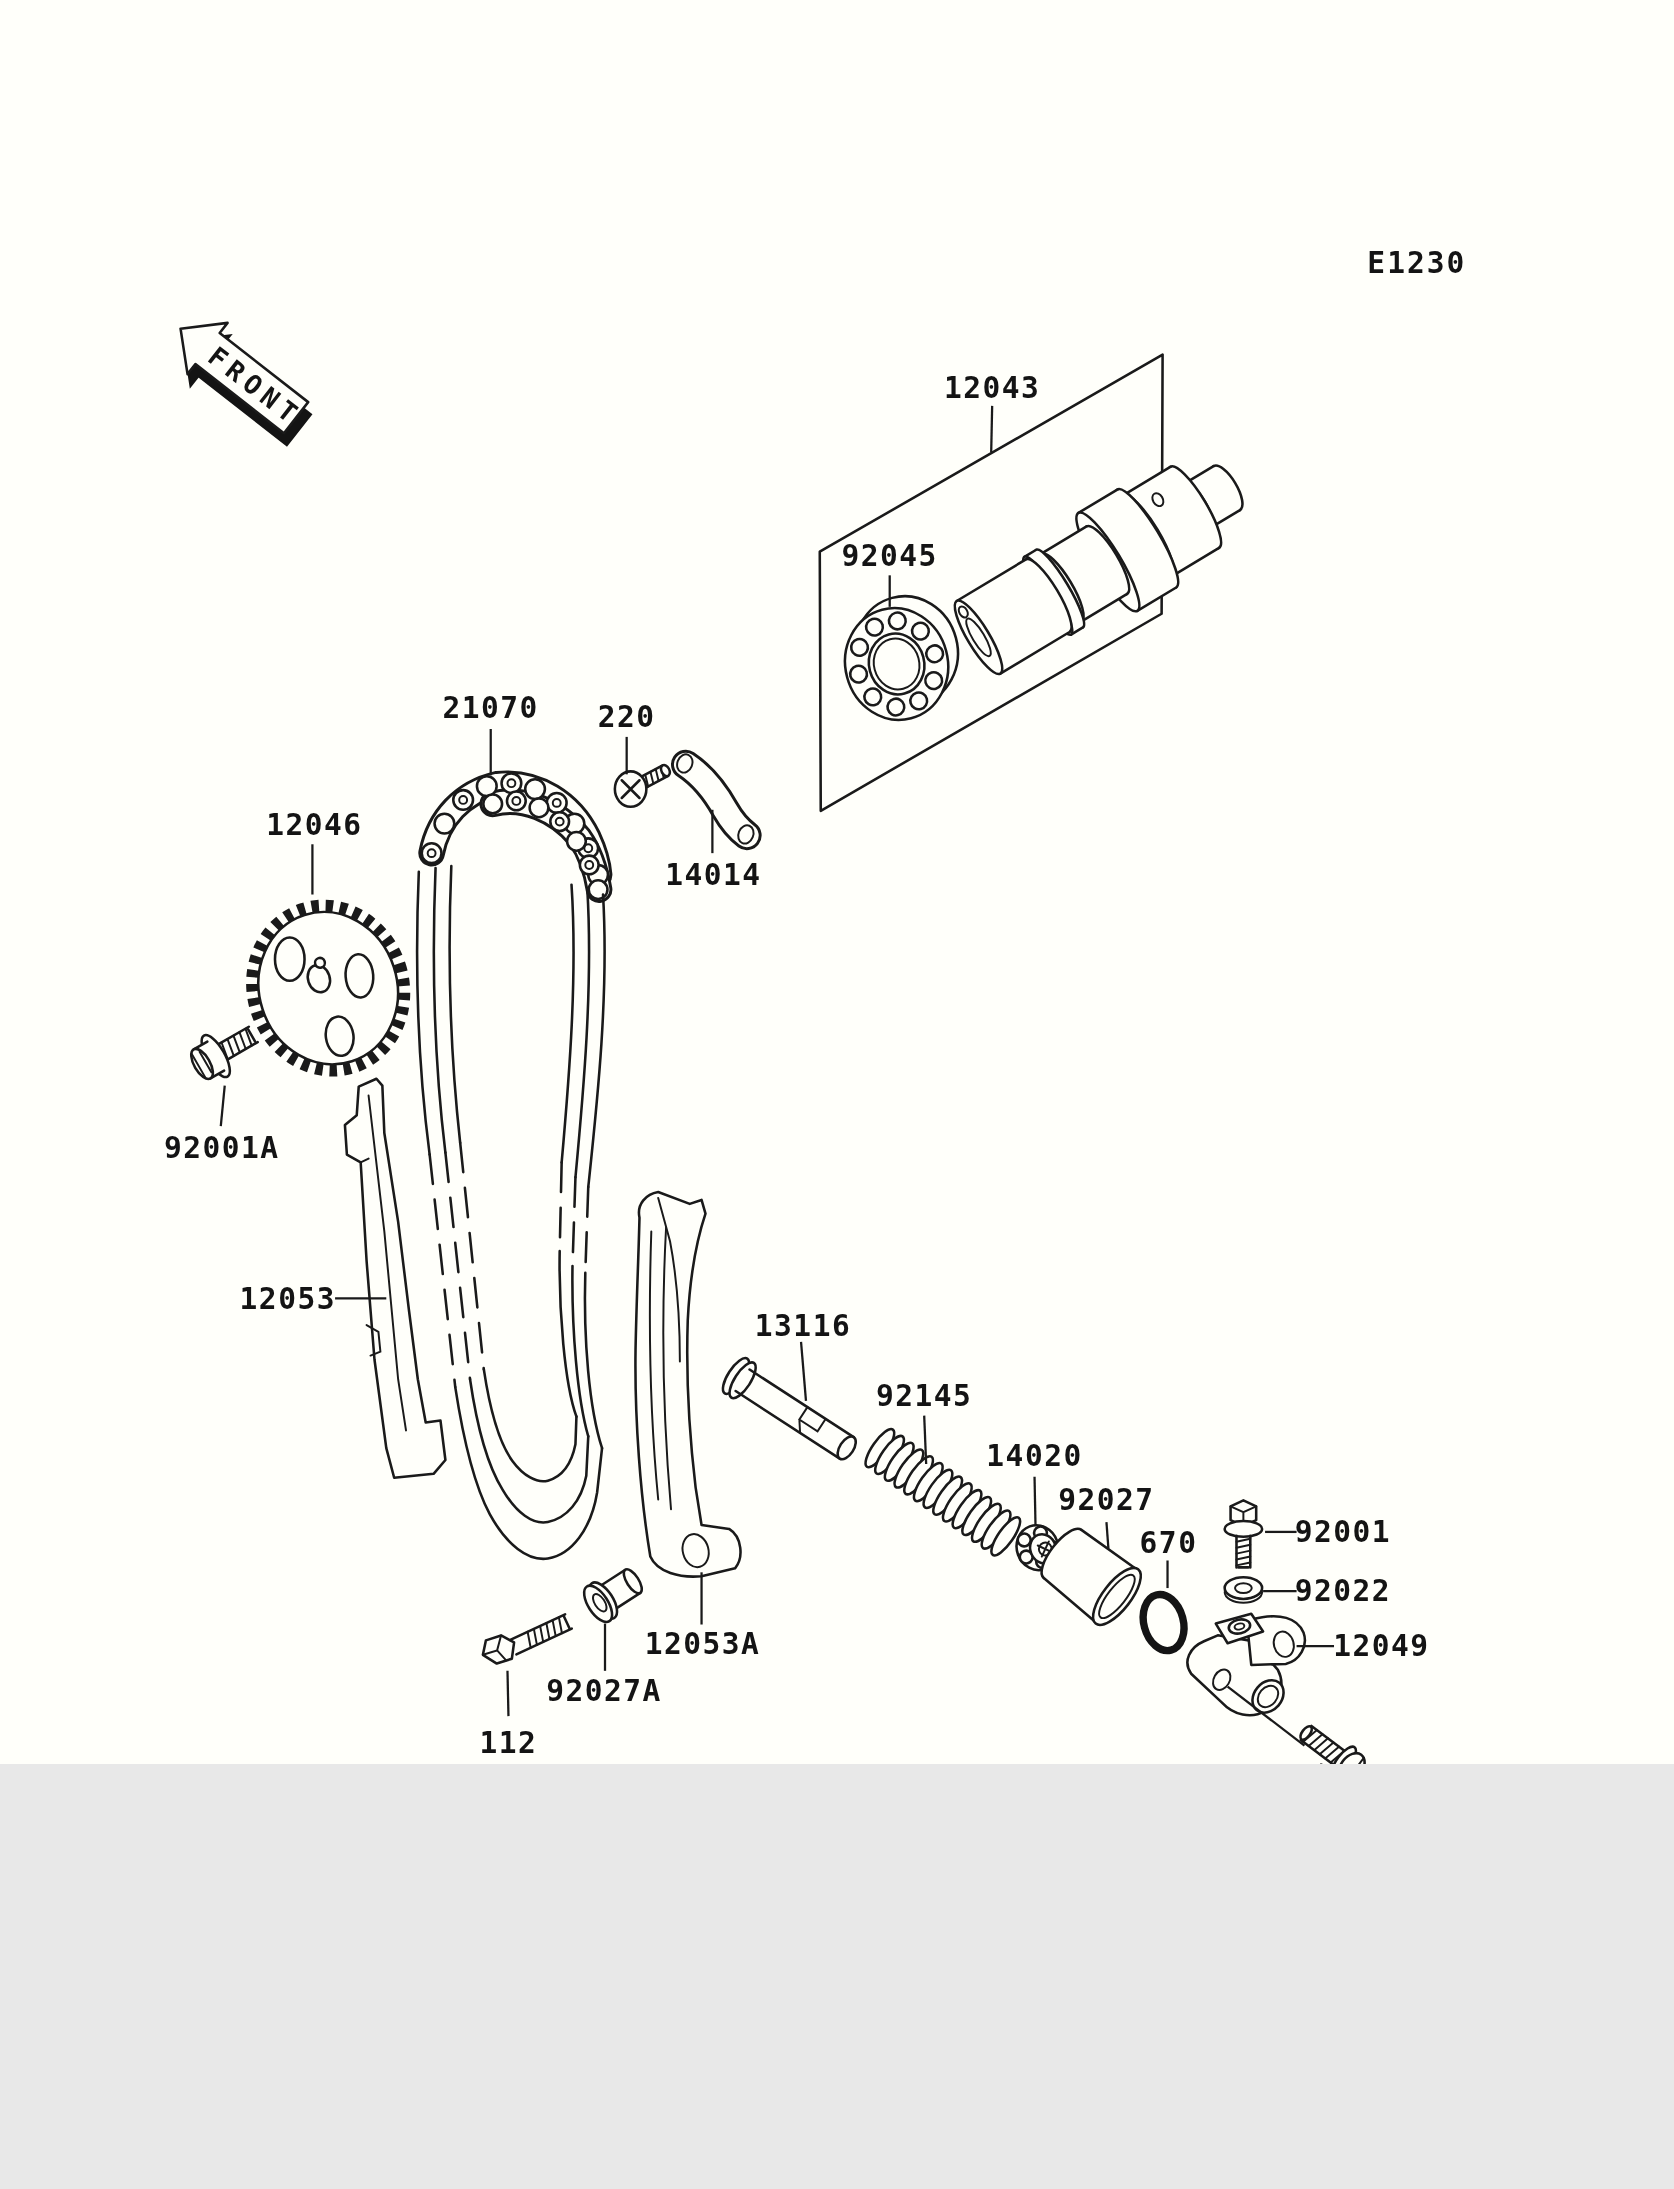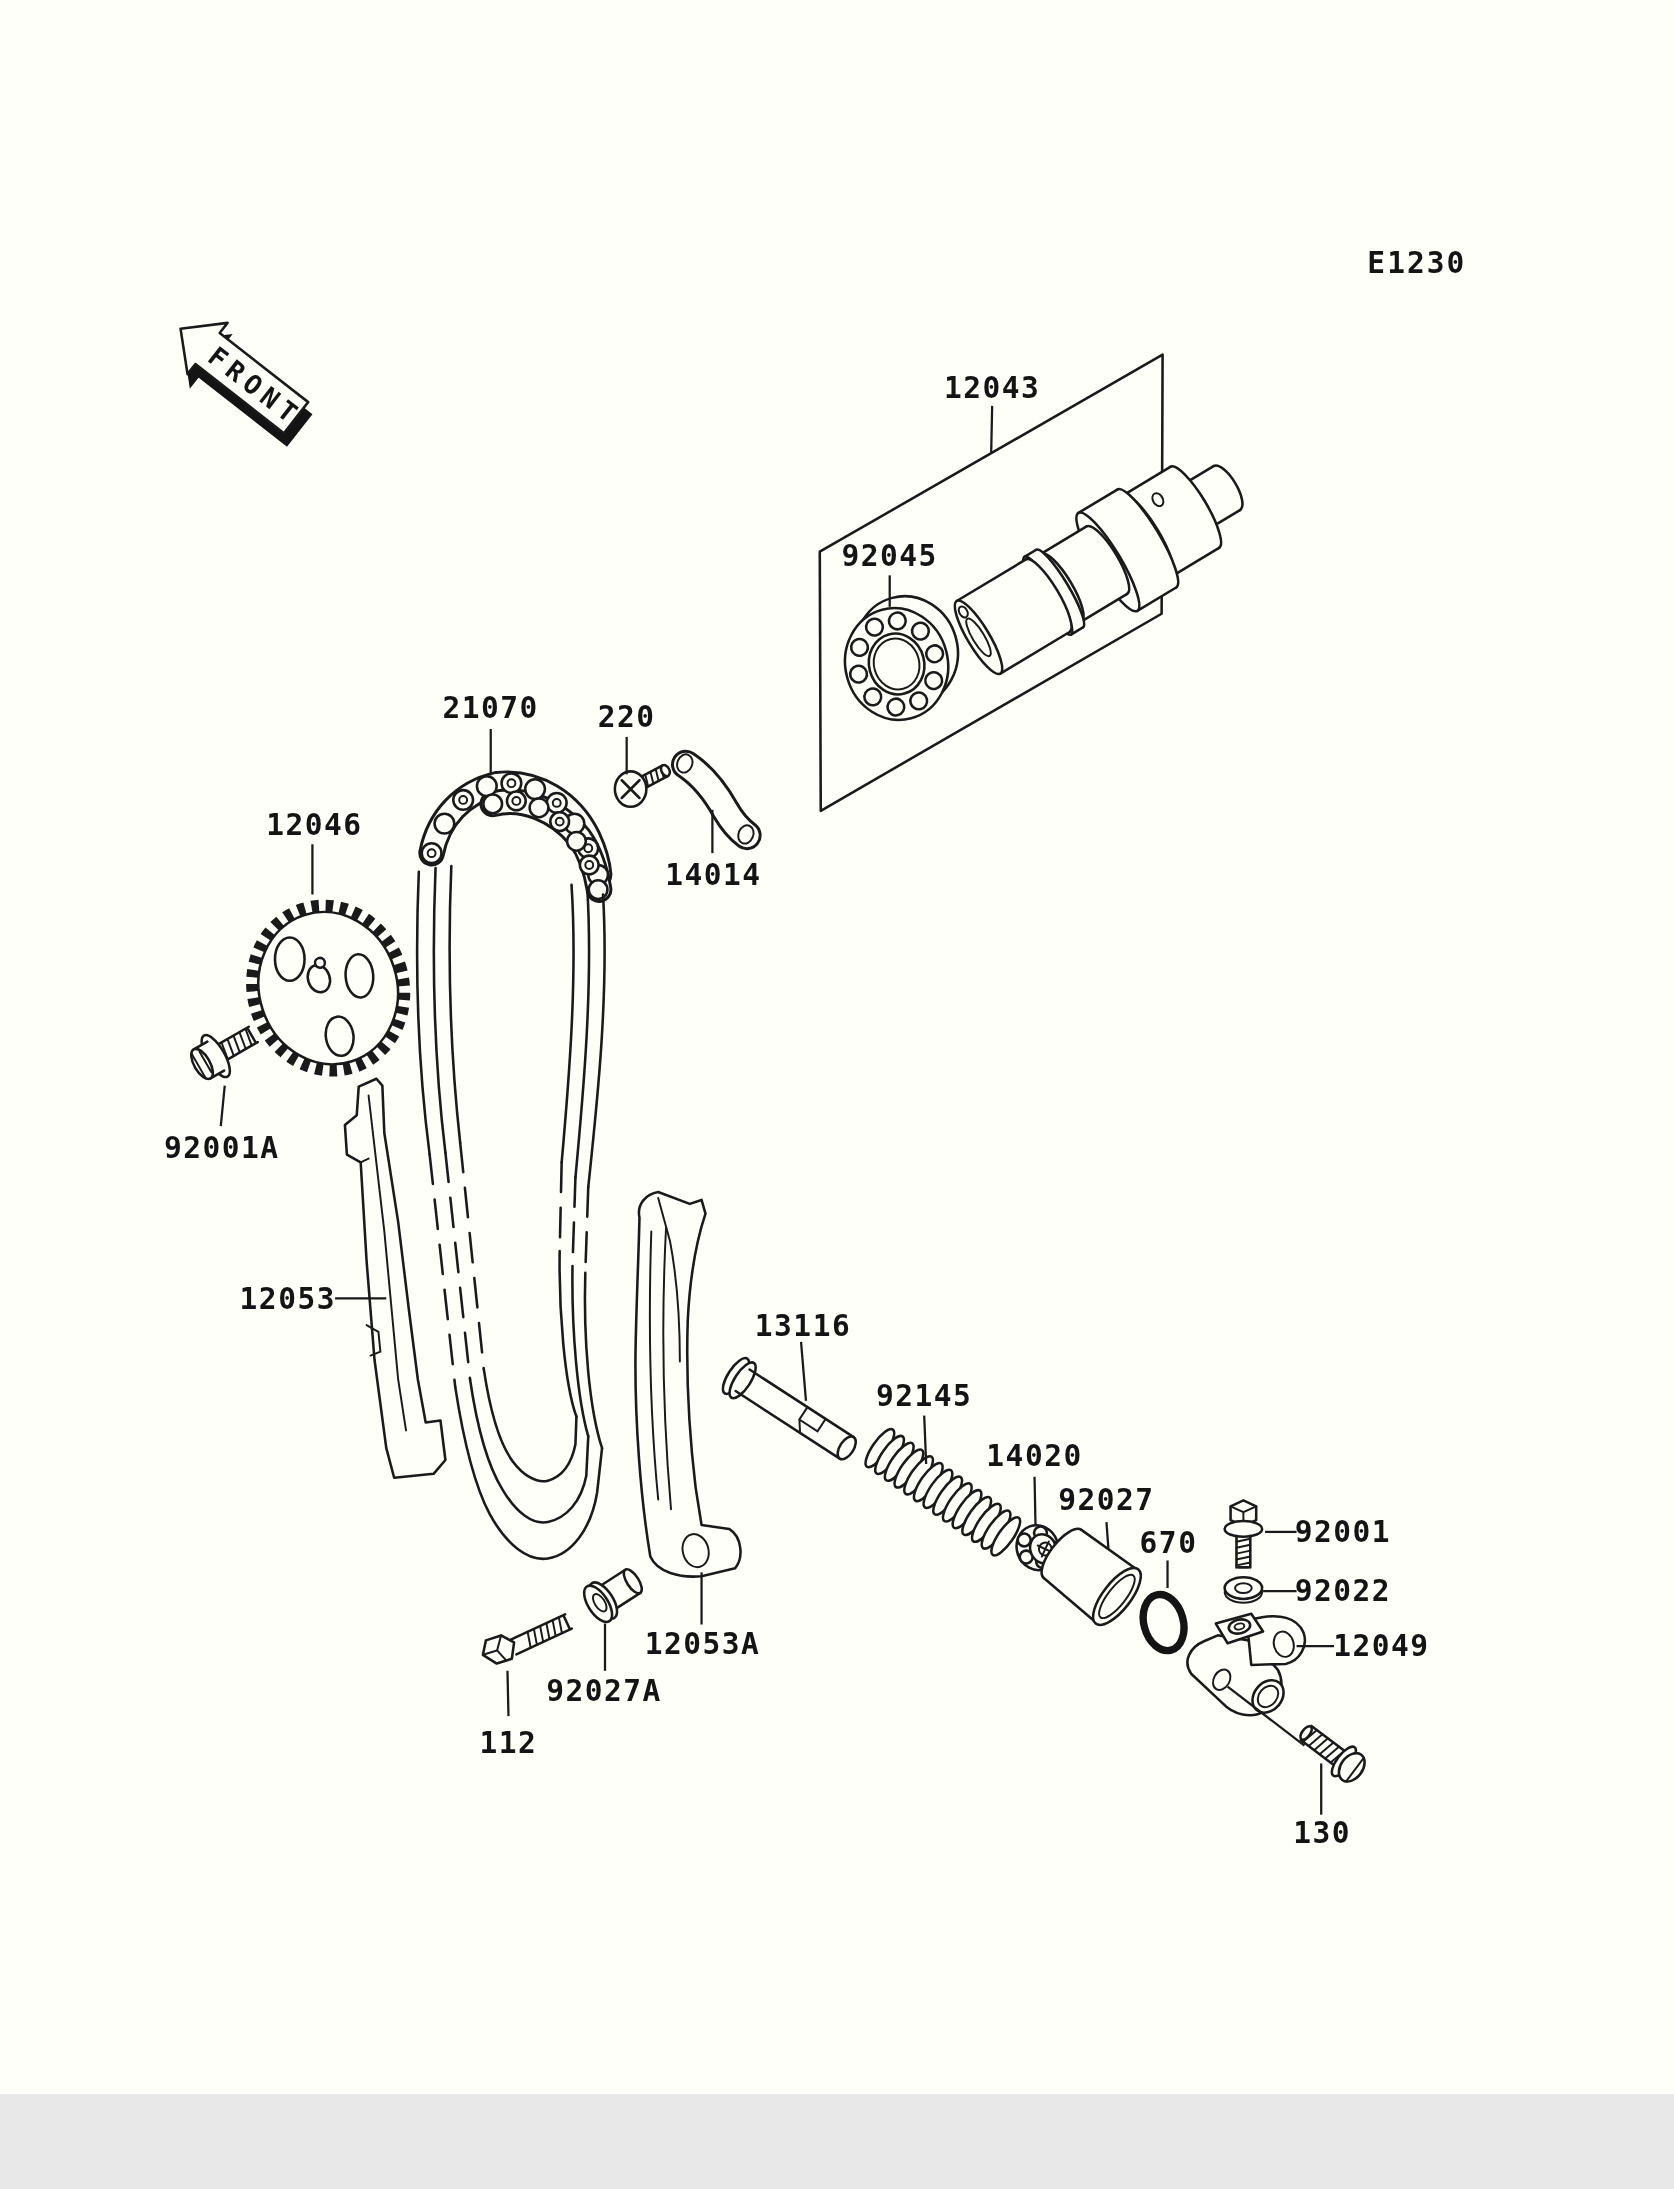--- a/index.html
+++ b/index.html
@@ -1,16 +1,16 @@
 <!DOCTYPE html>
 <html><head>
 <meta charset="utf-8">
 <style>
   html,body{margin:0;padding:0;background:#e8e8e8;}
-  .stage{position:relative;width:1675px;height:2094px;background:#FFFFFA;margin:0 auto;
+  .stage{position:relative;width:1675px;height:1764px;background:#FFFFFA;margin:0 auto;
          font-family:"DejaVu Sans Mono", monospace;}
   svg{position:absolute;inset:0;}
   .ln{fill:none;stroke:#1a1a1a;stroke-width:2.6;stroke-linecap:round;stroke-linejoin:round;}
   .thin{fill:none;stroke:#1a1a1a;stroke-width:2;stroke-linecap:round;}
   .wh{fill:#FFFFFA;stroke:#1a1a1a;stroke-width:2.6;stroke-linejoin:round;}
   .blk{fill:#141414;stroke:#141414;stroke-width:2;}
   .dash{stroke-dasharray:30 16;}
   .teeth{fill:none;stroke:#1a1a1a;stroke-width:13;stroke-dasharray:7.5 6.8;}
   .band-o{fill:none;stroke:#1a1a1a;stroke-width:27;stroke-linecap:round;}
   .band-i{fill:none;stroke:#FFFFFA;stroke-width:21;stroke-linecap:round;}

